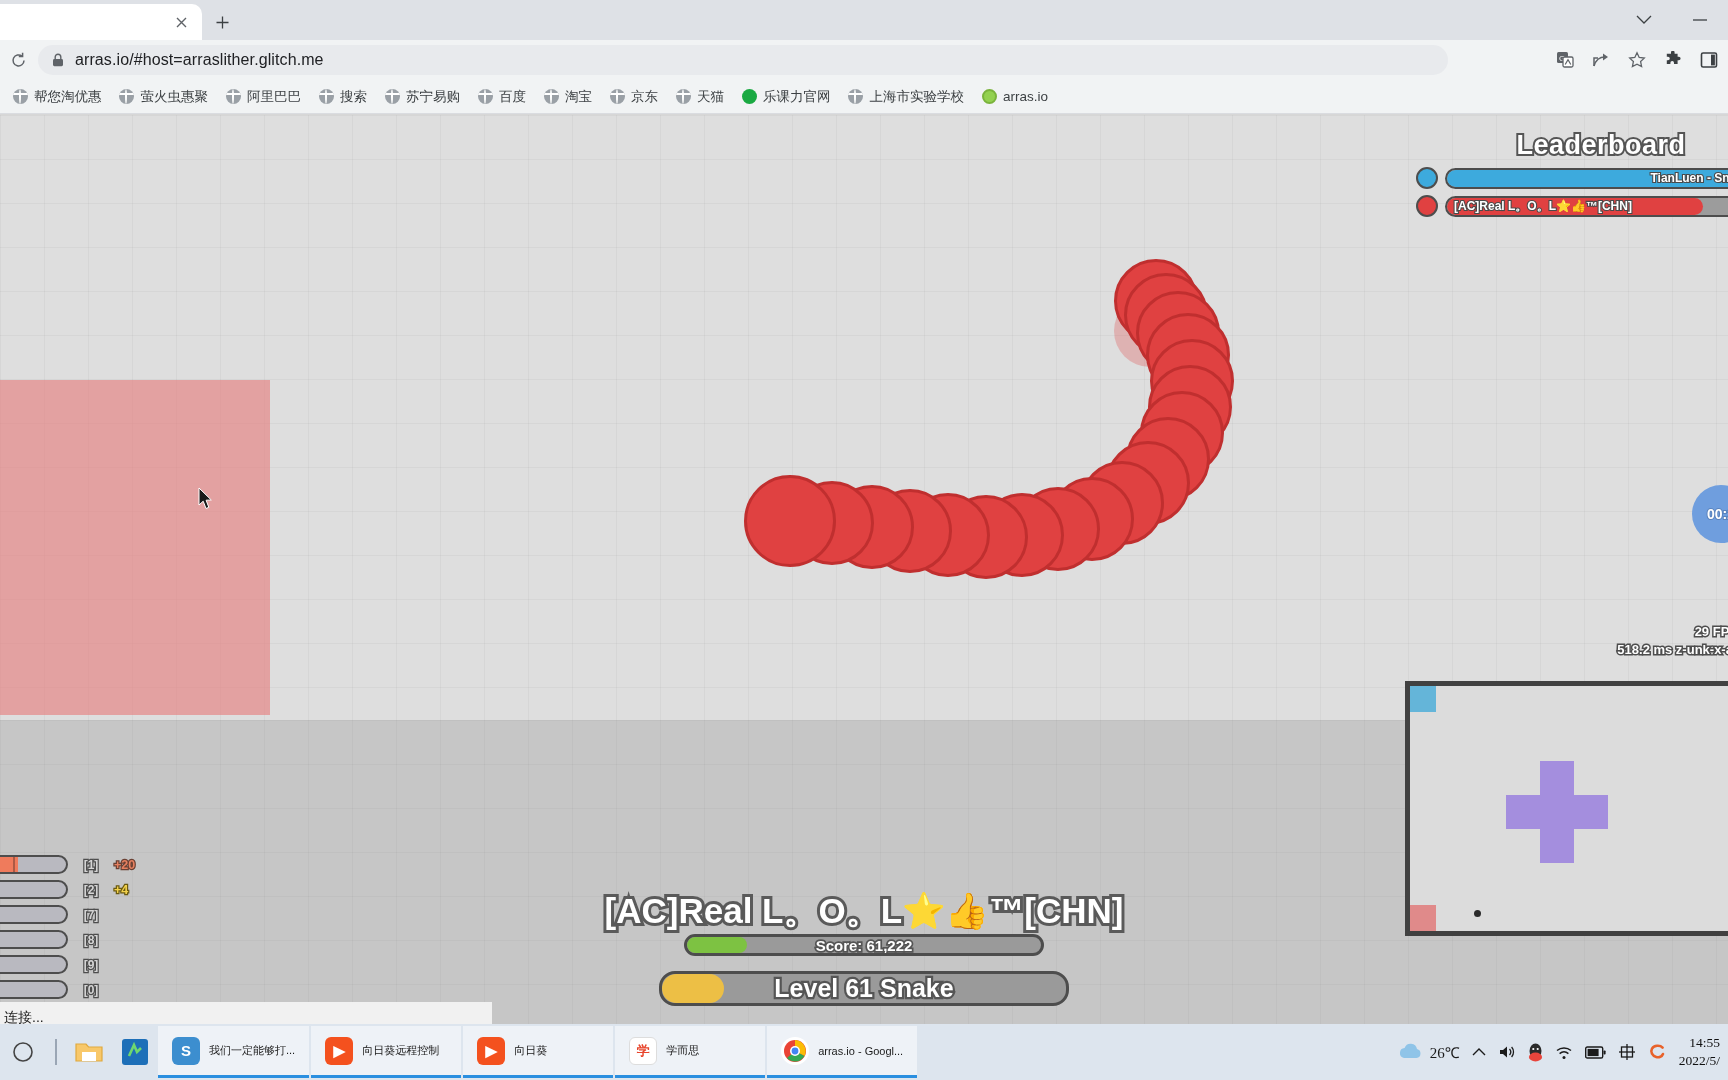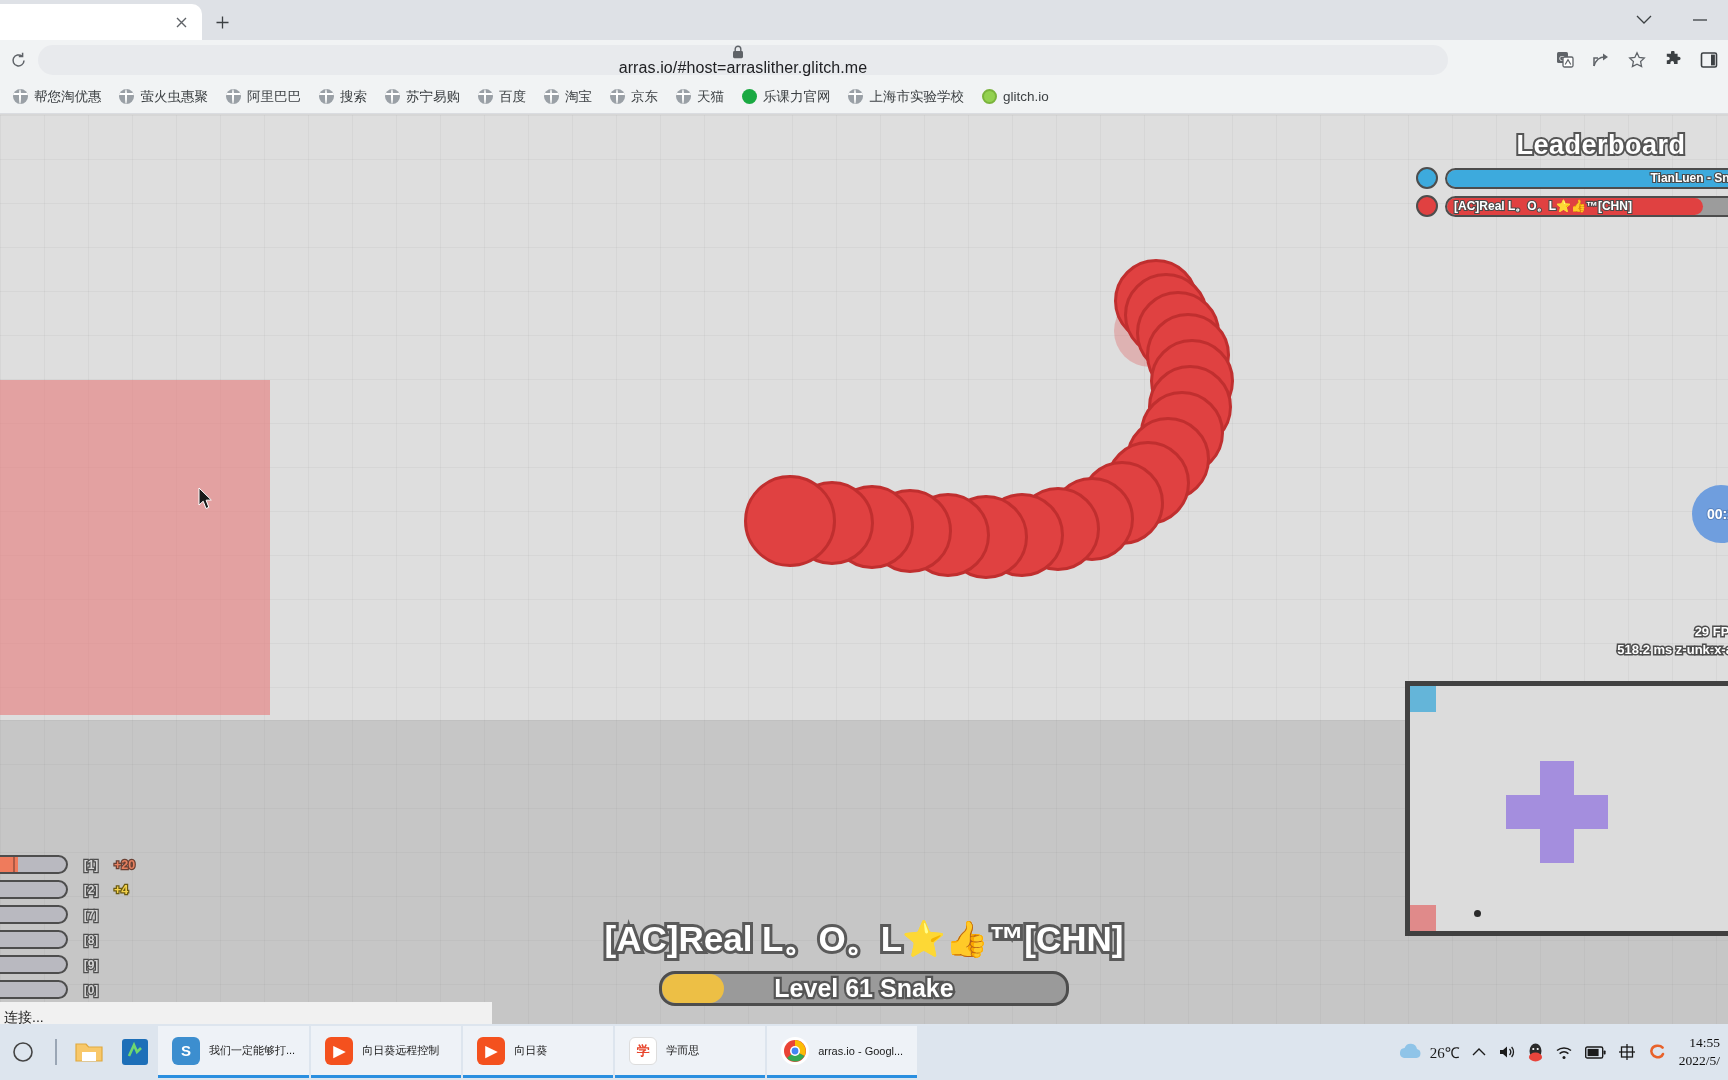--- a/index.html
+++ b/index.html
@@ -48,21 +48,21 @@
     background: #f1f3f4; display: flex; align-items: center;
   }
   .reload-btn {
     width: 30px; height: 30px; margin-left: 3px;
     display: flex; align-items: center; justify-content: center;
     color: #5f6368;
   }
   .omnibox {
     position: absolute; left: 38px; top: 5px; width: 1410px; height: 30px;
     background: #e8eaed; border-radius: 16px;
-    display: flex; align-items: center; padding: 0 14px; flex-direction: column;
+    display: flex; align-items: center; padding: 0 14px;
   }
   .lock-icon { margin-right: 11px; display:flex; }
   .omnibox-url {
     font-size: 16px; color: #202124; white-space: nowrap;
     letter-spacing: .1px;
   }
   .toolbar-icons {
     position: absolute; right: 4px; top: 5px; height: 30px;
     display: flex; align-items: center; gap: 6px;
   }
@@ -408,21 +408,21 @@
     <div class="bm">
         <span class="bm-fav">
           <span class="globe"></span>
         </span>
         <span>上海市实验学校</span>
       </div>
     <div class="bm">
         <span class="bm-fav">
           <span class="fav-arras"></span>
         </span>
-        <span>glitch.io</span>
+        <span>arras.io</span>
       </div>
   </div>
 
   <div class="game">
 
     <div class="game-lower-band"></div>
     <div class="red-zone"></div>
 
     <div id="snake">
         <div class="snake-ghost" style="left: 1114px; top: 180px; height: 72px; width: 72px;"></div>
@@ -525,20 +525,24 @@
       <div class="skill-row">
         <span class="skill-bar">
           
         </span>
         <span class="skill-key">[0]</span>
       </div>
     </div>
 
     <div class="player-hud">
       <div class="player-name">[AC]Real L。O。L⭐👍™[CHN]</div>
+      <div class="hud-bar score-bar">
+        <span class="fill"></span>
+        <span class="hud-text">Score: 61,222</span>
+      </div>
       <div class="hud-bar level-bar">
         <span class="fill"></span>
         <span class="hud-text">Level 61 Snake</span>
       </div>
     </div>
 
     <div class="status-bubble">
       <span>连接...</span>
     </div>
   </div>

